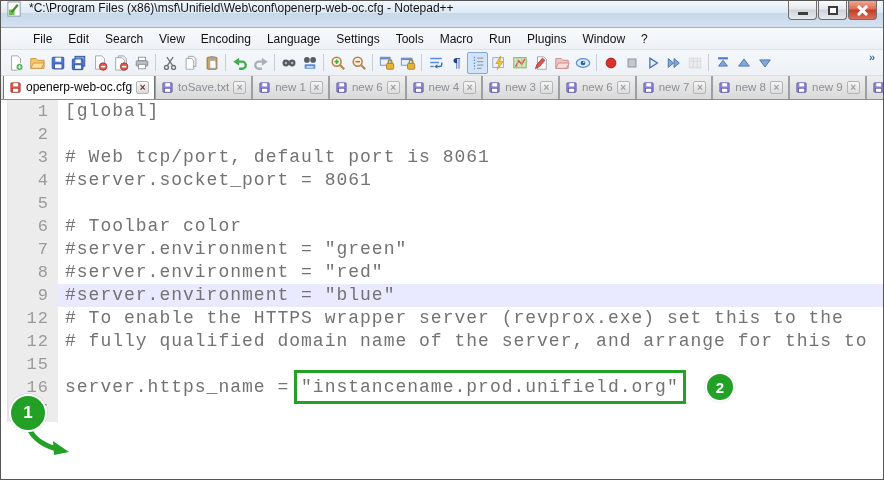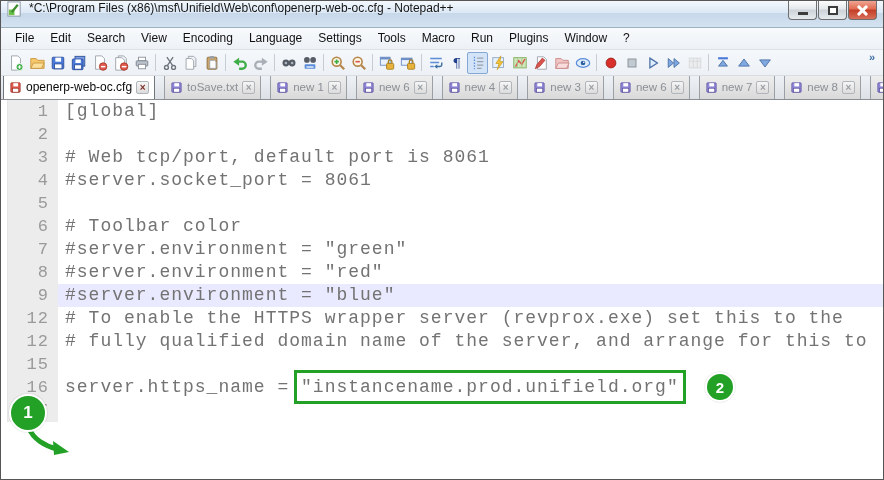--- a/index.html
+++ b/index.html
@@ -16,38 +16,38 @@
   .wbtn { width:29px; height:19px; border:1px solid #6e6e6e; border-top:none; border-radius:0 0 4px 4px;
           background:linear-gradient(#fcfcfc,#e4e8ec 45%,#ccd2d8 50%,#e6eaee); display:flex; align-items:center; justify-content:center; }
   .wbtn.close { background:linear-gradient(#f0a492,#e06a50 45%,#c23d26 50%,#d9705a); }
   .g-min { width:10px; height:3px; background:#3c3c3c; margin-top:7px; }
   .g-max { width:10px; height:9px; border:2px solid #3c3c3c; background:#fff; }
   .g-close { position:relative; width:11px; height:11px; }
   .g-close::before,.g-close::after { content:""; position:absolute; left:4px; top:-1px; width:3px; height:13px; background:#fff; border-radius:1px; }
   .g-close::before { transform:rotate(45deg); } .g-close::after { transform:rotate(-45deg); }
 
   
-  .menubar { height:22px; flex:none; background:linear-gradient(#f8fafc,#edf1f6); display:flex; align-items:flex-start;
-             font-size:12px; color:#111; border-bottom:1px solid #dde2e8; padding-left:6px; }
+  .menubar { height:22px; flex:none; background:linear-gradient(#f8fafc,#edf1f6); display:flex; align-items:center;
+             font-size:12px; color:#111; border-bottom:1px solid #dde2e8; padding-left:24px; }
   .menu-item { padding:3px 8px; border-radius:2px; }
 
   
   .toolbar { height:26px; flex:none; background:linear-gradient(#f5f8fb,#edf0f5); display:flex; align-items:center;
              padding:0 4px; border-bottom:1px solid #d8dde3; }
   .tbtn { width:21px; height:22px; display:flex; align-items:center; justify-content:center; border:1px solid transparent; border-radius:2px; flex:none; }
   .tbtn svg { width:16px; height:16px; }
   .tbtn.pressed { background:#d4e4f8; border-color:#84a7d4; }
   .tbtn.disabled { opacity:.45; filter:grayscale(1); }
   .tsep { width:1px; height:17px; background:#c7cdd5; margin:0 3px; flex:none; }
   .toverflow { margin-left:auto; align-self:flex-start; color:#3b6ea5; font-size:11px; font-weight:bold; padding:1px 4px; }
 
   
   .tabbar { height:24px; flex:none; background:linear-gradient(#eef1f5,#dde1e6); display:flex; align-items:flex-end;
             padding-left:2px; border-bottom:1px solid #8a8f95; overflow:hidden; white-space:nowrap; }
-  .tab { height:20px; display:flex; align-items:center; gap:4px; padding:12px 5px; margin-right:9px; flex:none;
+  .tab { height:20px; display:flex; align-items:center; gap:4px; padding:12px 5px; margin-right:0; flex:none;
          border:1px solid #9aa0a6; border-bottom:none; border-radius:3px 3px 0 0;
          background:linear-gradient(#efefef,#d9d9d9); color:#8b9096; font-size:11.5px; }
   .tab svg { width:13px; height:13px; flex:none; }
   .tab.active { height:23px; background:#fff; color:#0a0a0a; border-color:#70767c; font-size:12px; }
   .tab-close { width:13px; height:13px; border:1px solid #b0b5ba; border-radius:2px; background:linear-gradient(#f6f6f6,#dcdcdc);
                color:#9aa0a6; font-size:10px; line-height:11px; text-align:center; font-weight:bold; flex:none; }
   .tab.active .tab-close { color:#7e2f28; border-color:#9a9varia0a6; }
 
   
   .editor { flex:1; position:relative; background:#fff; overflow:hidden;

